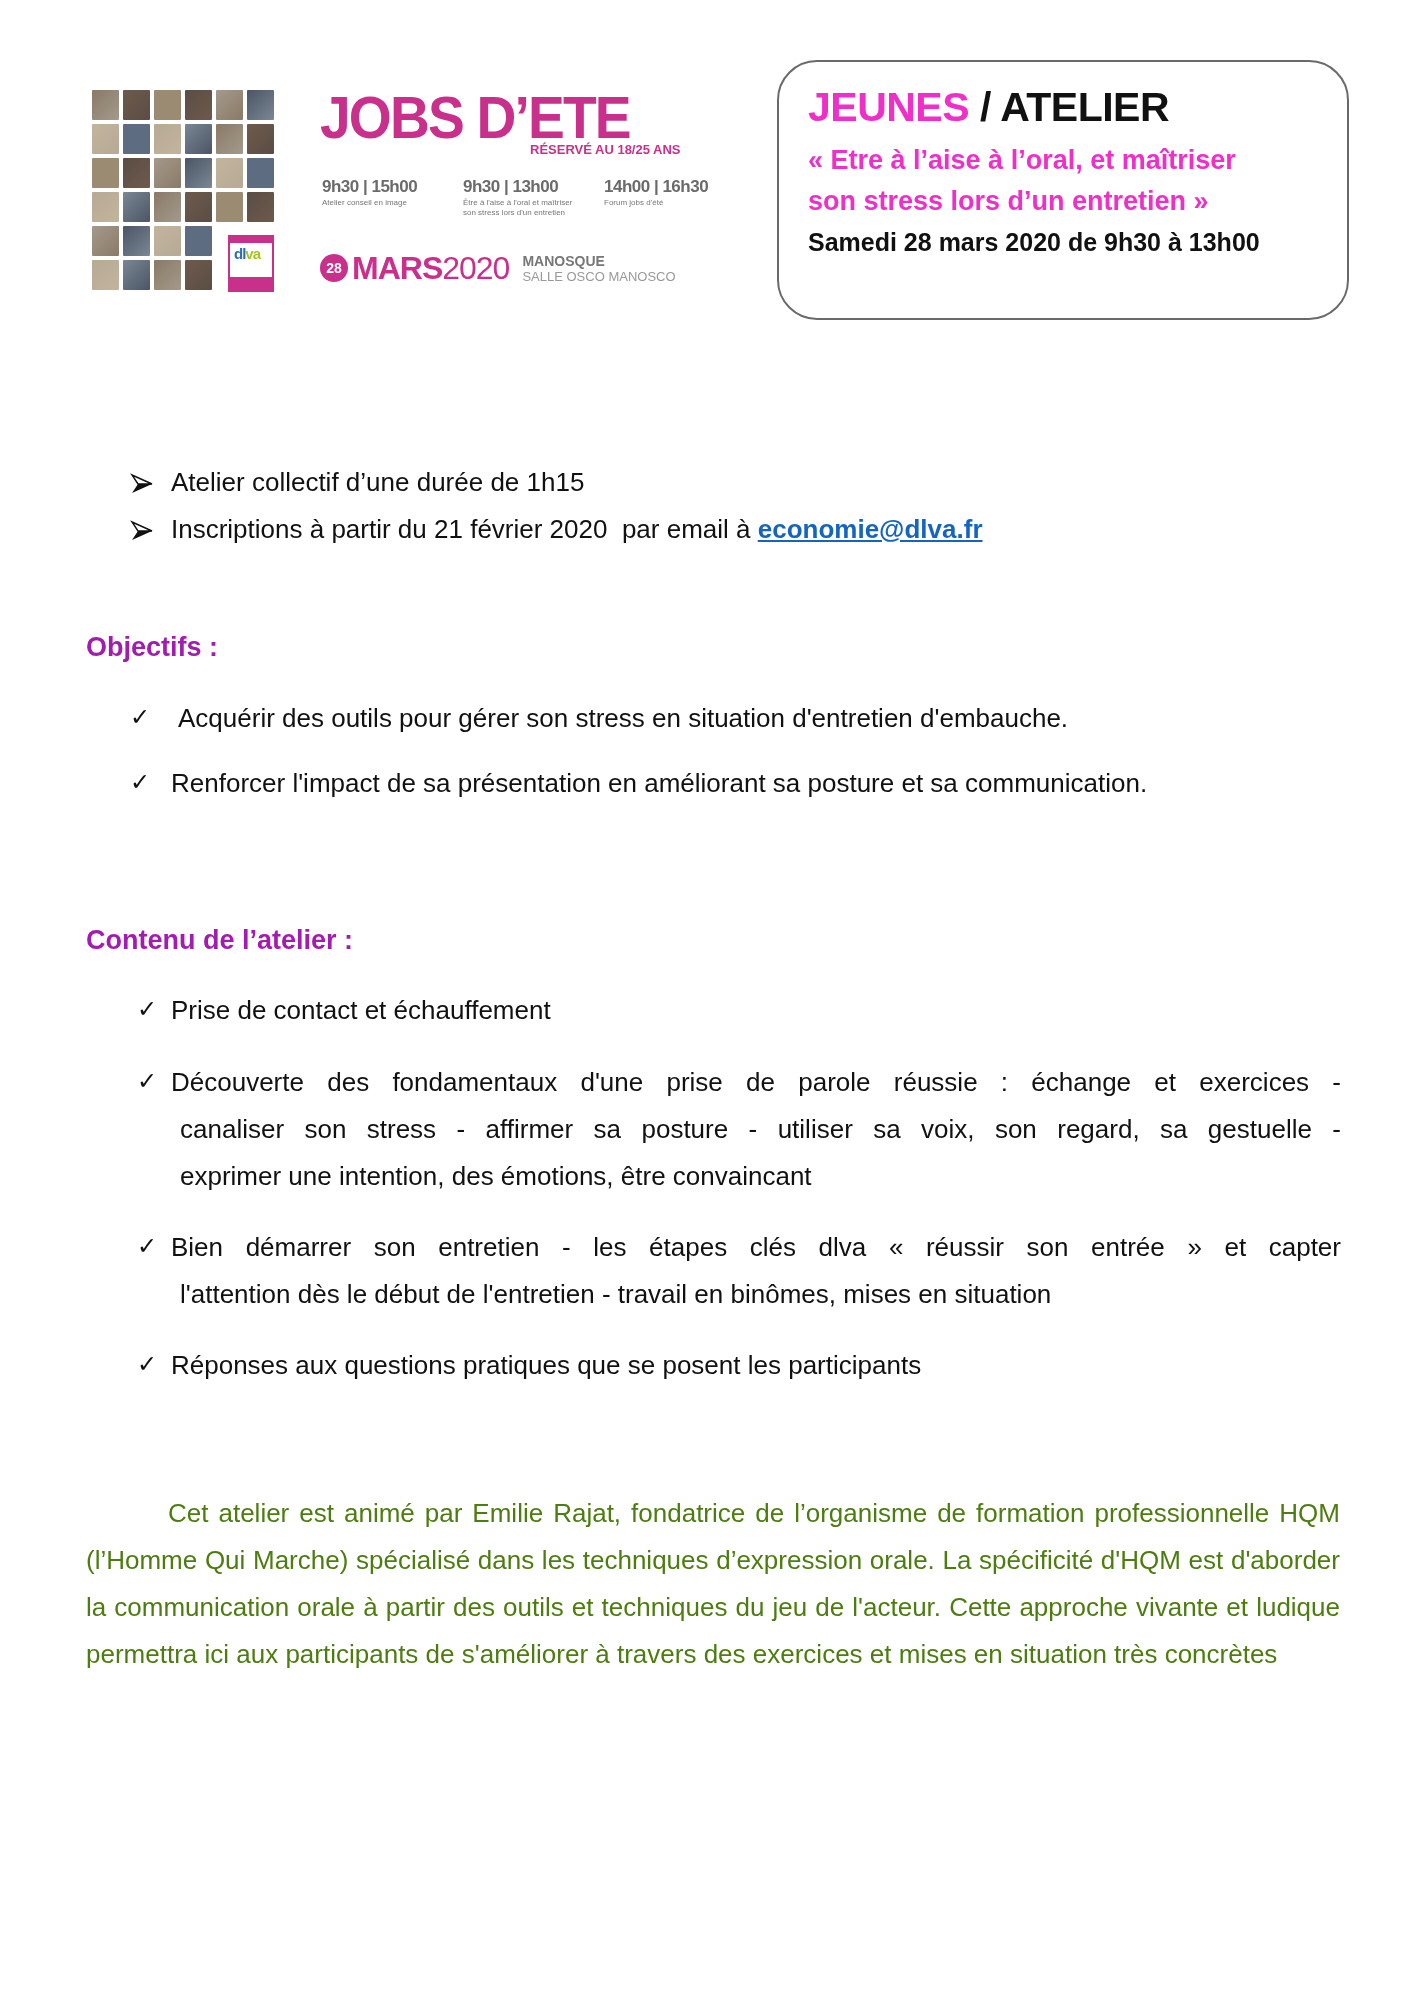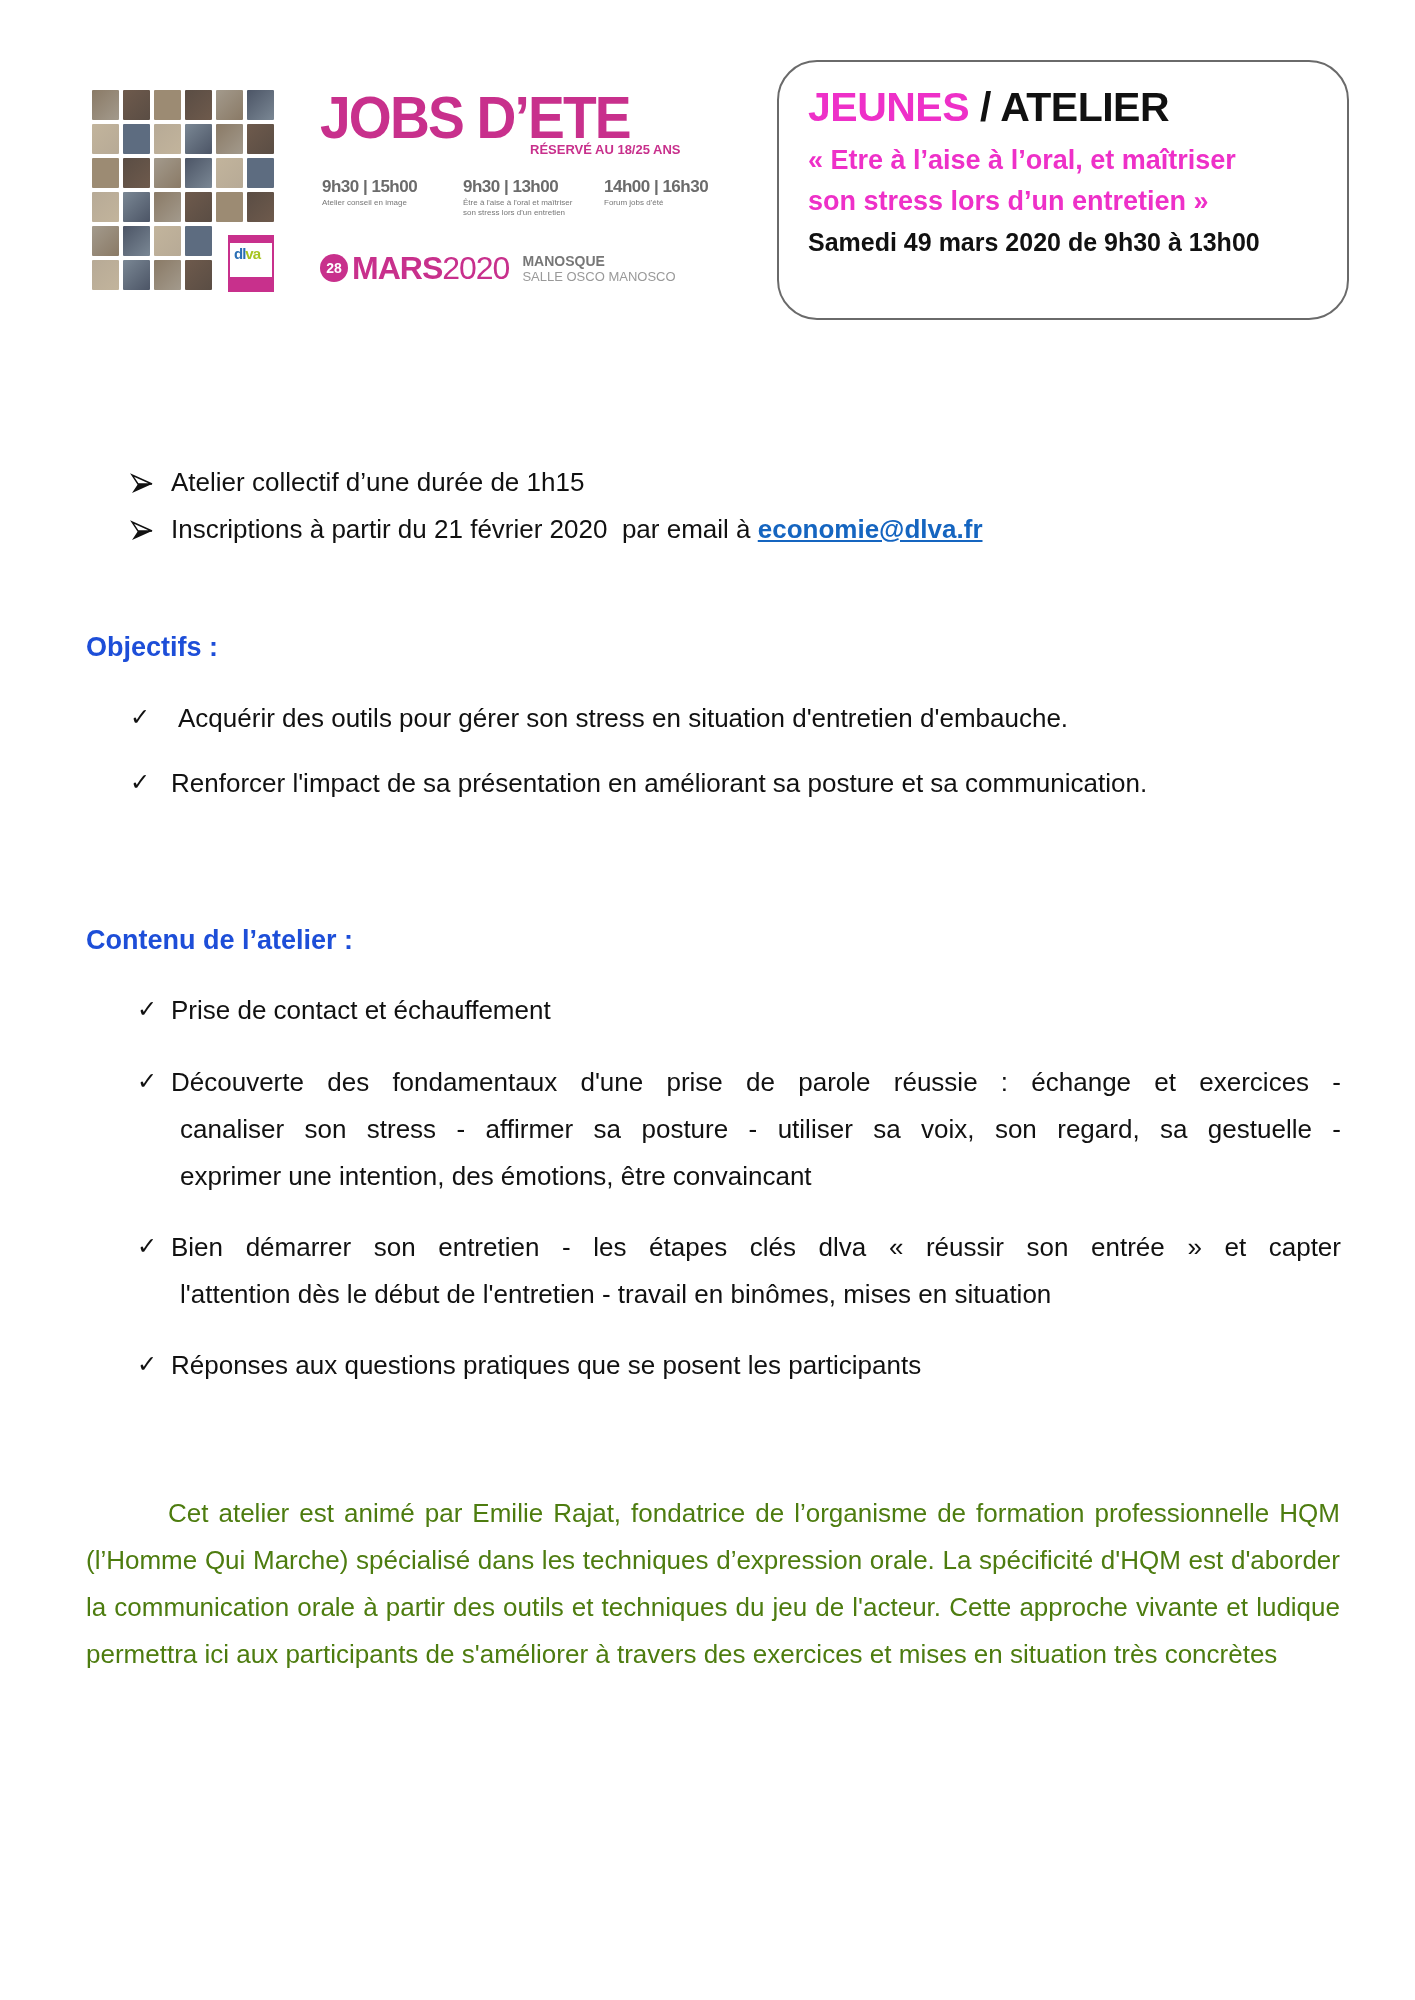--- a/index.html
+++ b/index.html
@@ -34,21 +34,21 @@
   .h-title { top:22px; font:bold 41px "Liberation Sans", sans-serif; letter-spacing:-0.5px; }
   .pink { color:#ee30c8; }
   .h-quote { font:bold 27px "Liberation Sans", sans-serif; color:#ee30c8; }
   .h-info { font:bold 25px "Liberation Sans", sans-serif; color:#111; }
 
   
   .body-text { font:26px "Liberation Sans", sans-serif; color:#111; white-space:nowrap; }
   .arrow-bullet { position:absolute; left:130px; }
   .arrow-bullet svg { display:block; }
   .check { position:absolute; font:24px "DejaVu Sans", sans-serif; color:#111; }
-  .section-h { font:bold 27px "Liberation Sans", sans-serif; color:#1d4ed8; }
+  .section-h { font:bold 27px "Liberation Sans", sans-serif; color:#a21caf; }
   a.mail { color:#1565c0; text-decoration:underline; font-weight:bold; }
   .para { left:86px; top:1490px; width:1254px; font:26px/47px "Liberation Sans", sans-serif; color:#4d7c0f; text-align:justify; }
   .para p { margin:0; text-indent:82px; }
 </style>
 </head>
 <body>
 
 <div class="abs grid" id="grid">
     <div class="tile" style="left: 0px; top: 0px; background: linear-gradient(135deg, rgb(138, 122, 102), rgb(163, 154, 140));"></div>
     <div class="tile" style="left: 31px; top: 0px; background: linear-gradient(135deg, rgb(110, 90, 76), rgb(90, 77, 68));"></div>
@@ -112,21 +112,21 @@
   <div class="venue">
     <span class="city">MANOSQUE</span>
     <span class="hall">SALLE OSCO MANOSCO</span>
   </div>
 </div>
 
 <div class="abs hbox">
   <div class="hline h-title"><span class="pink">JEUNES</span><span style="white-space:pre"> / </span><span>ATELIER</span></div>
   <div class="hline h-quote" style="top:83px">« Etre à l’aise à l’oral, et maîtriser</div>
   <div class="hline h-quote" style="top:124px">son stress lors d’un entretien »</div>
-  <div class="hline h-info" style="top:166px">Samedi 49 mars 2020 de 9h30 à 13h00</div>
+  <div class="hline h-info" style="top:166px">Samedi 28 mars 2020 de 9h30 à 13h00</div>
 </div>
 
 <div class="arrow-bullet" style="top:472px">
   <svg width="24" height="24" viewBox="0 0 24 24">
       <path d="M2 3 L22 12 L2 21 L8 12 Z" fill="#111"></path>
       <path d="M2 3 L22 12 L8 12 Z" fill="#fff" stroke="#111" stroke-width="1.4"></path>
     </svg>
 </div>
 <div class="abs body-text" style="left:171px;top:467px">Atelier collectif d’une durée de 1h15</div>
 

